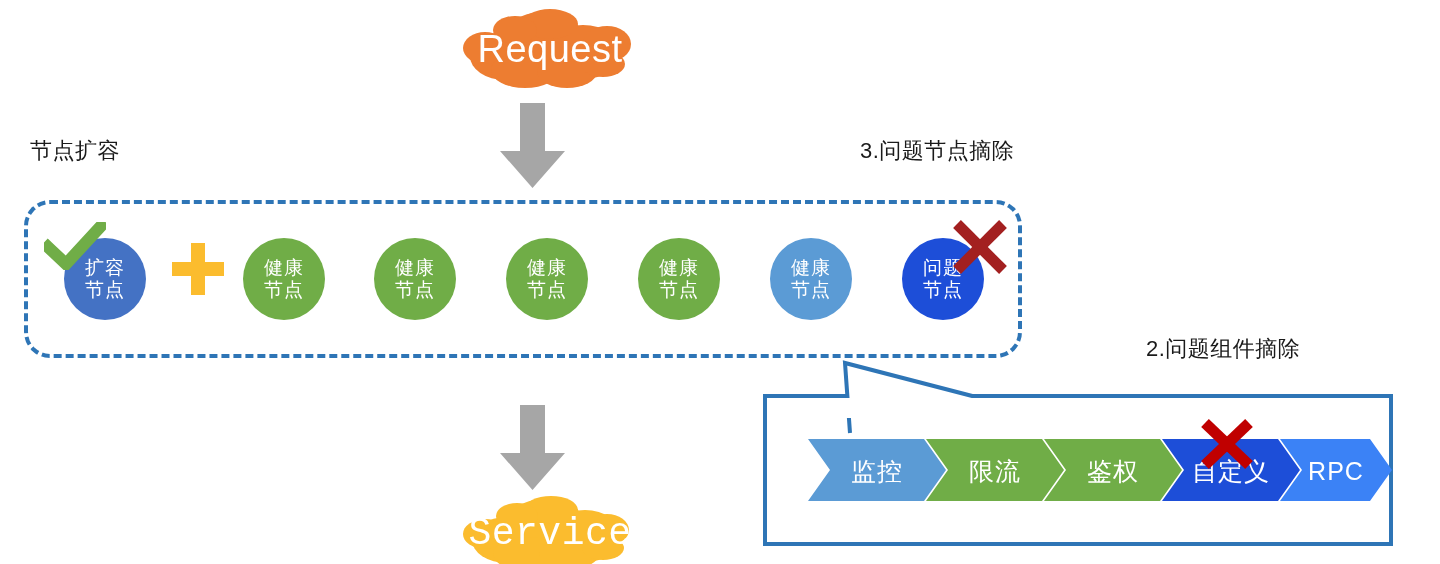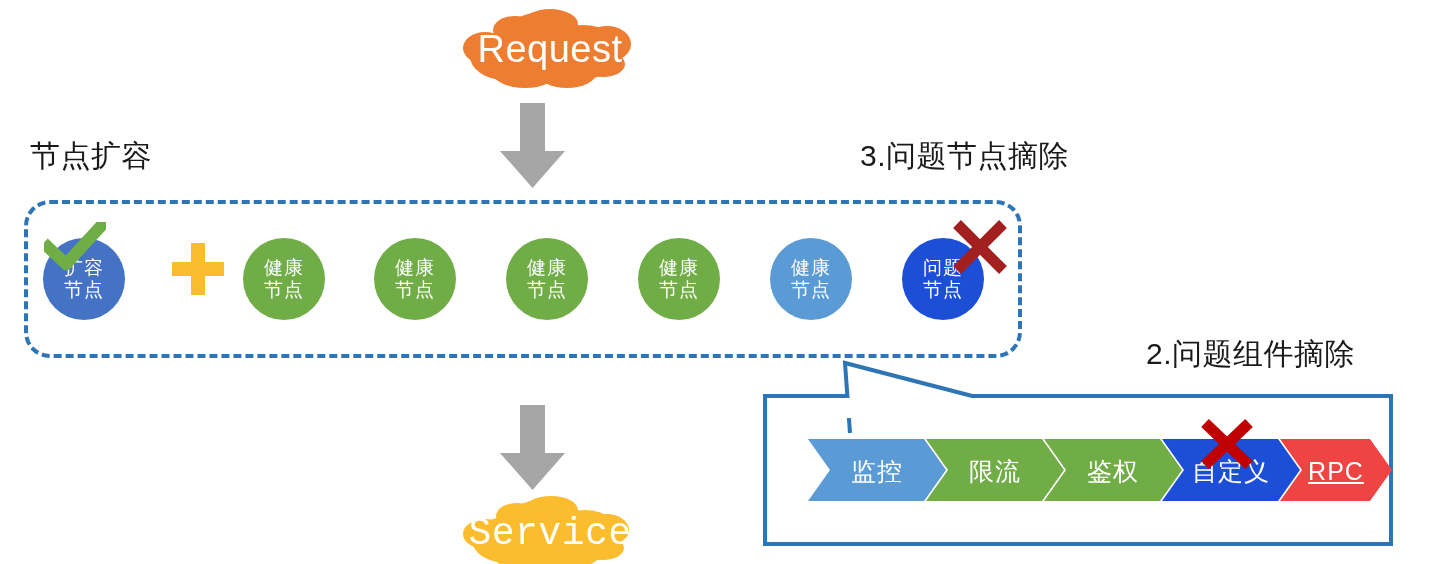--- a/index.html
+++ b/index.html
@@ -51,21 +51,21 @@
     line-height: 22px;
     letter-spacing: 1px;
     z-index: 4;
   }
   .node span { display: block; }
 
   
   .section-label {
     position: absolute;
     color: #1a1a1a;
-    font-size: 30px;
+    font-size: 22px;
     white-space: nowrap;
     letter-spacing: 0.5px;
   }
 
   
   .chev {
     position: absolute;
     height: 62px;
     display: flex;
     align-items: center;
@@ -121,21 +121,21 @@
 
   <div class="abs" style="left:24px; top:200px; width:998px; height:158px;
               border:4px dashed #2E75B6; border-radius:26px; box-sizing:border-box;"></div>
 
   <div class="abs" style="left:172px; top:243px;">
     <svg width="52" height="52" viewBox="0 0 52 52">
       <polygon points="19,0 33,0 33,19 52,19 52,33 33,33 33,52 19,52 19,33 0,33 0,19 19,19" fill="#FBBC2E"></polygon>
     </svg>
   </div>
 
-  <div class="node" style="left:43px; top:238px; background:#4472C4;">
+  <div class="node" style="left:64px; top:238px; background:#4472C4;">
     <span>扩容</span>
     <span>节点</span>
   </div>
 
   <div class="mark" style="left:44px; top:222px;">
     <svg width="62" height="48" viewBox="0 0 62 48">
       <polyline points="4,25 22,42 57,4" fill="none" stroke="#70AD47" stroke-width="12" stroke-linecap="square" stroke-linejoin="miter"></polyline>
     </svg>
   </div>
 
@@ -218,21 +218,21 @@
   </div>
 
   <div class="chev" style="left:1044px; top:439px; width:138px; background:#70AD47;">
     <span class="chev-label">鉴权</span>
   </div>
 
   <div class="chev" style="left:1162px; top:439px; width:138px; background:#1d4ed8;">
     <span class="chev-label">自定义</span>
   </div>
 
-  <div class="chev" style="left:1280px; top:439px; width:112px; background:#ef4444;text-decoration:underline;">
+  <div class="chev" style="left:1280px; top:439px; width:112px; background:#3b82f6;">
     <span class="chev-label">RPC</span>
   </div>
 
   <div class="mark" style="left:1198px; top:418px;">
     <svg width="58" height="52" viewBox="0 0 58 52">
       <line x1="7" y1="5" x2="51" y2="47" stroke="#C00000" stroke-width="11" stroke-linecap="butt"></line>
       <line x1="51" y1="5" x2="7" y2="47" stroke="#C00000" stroke-width="11" stroke-linecap="butt"></line>
     </svg>
   </div>
 

